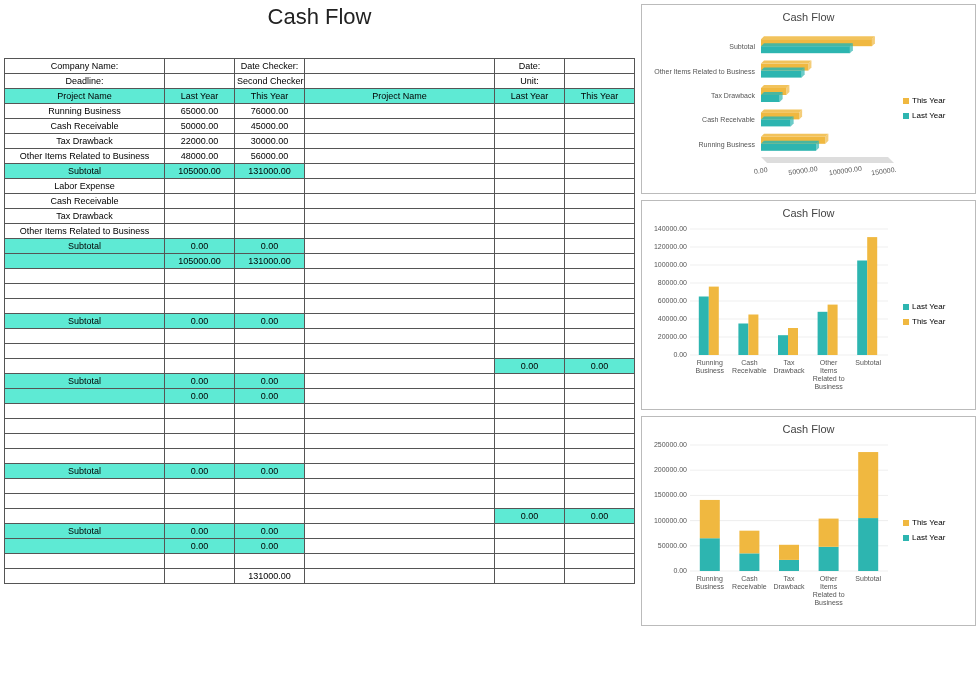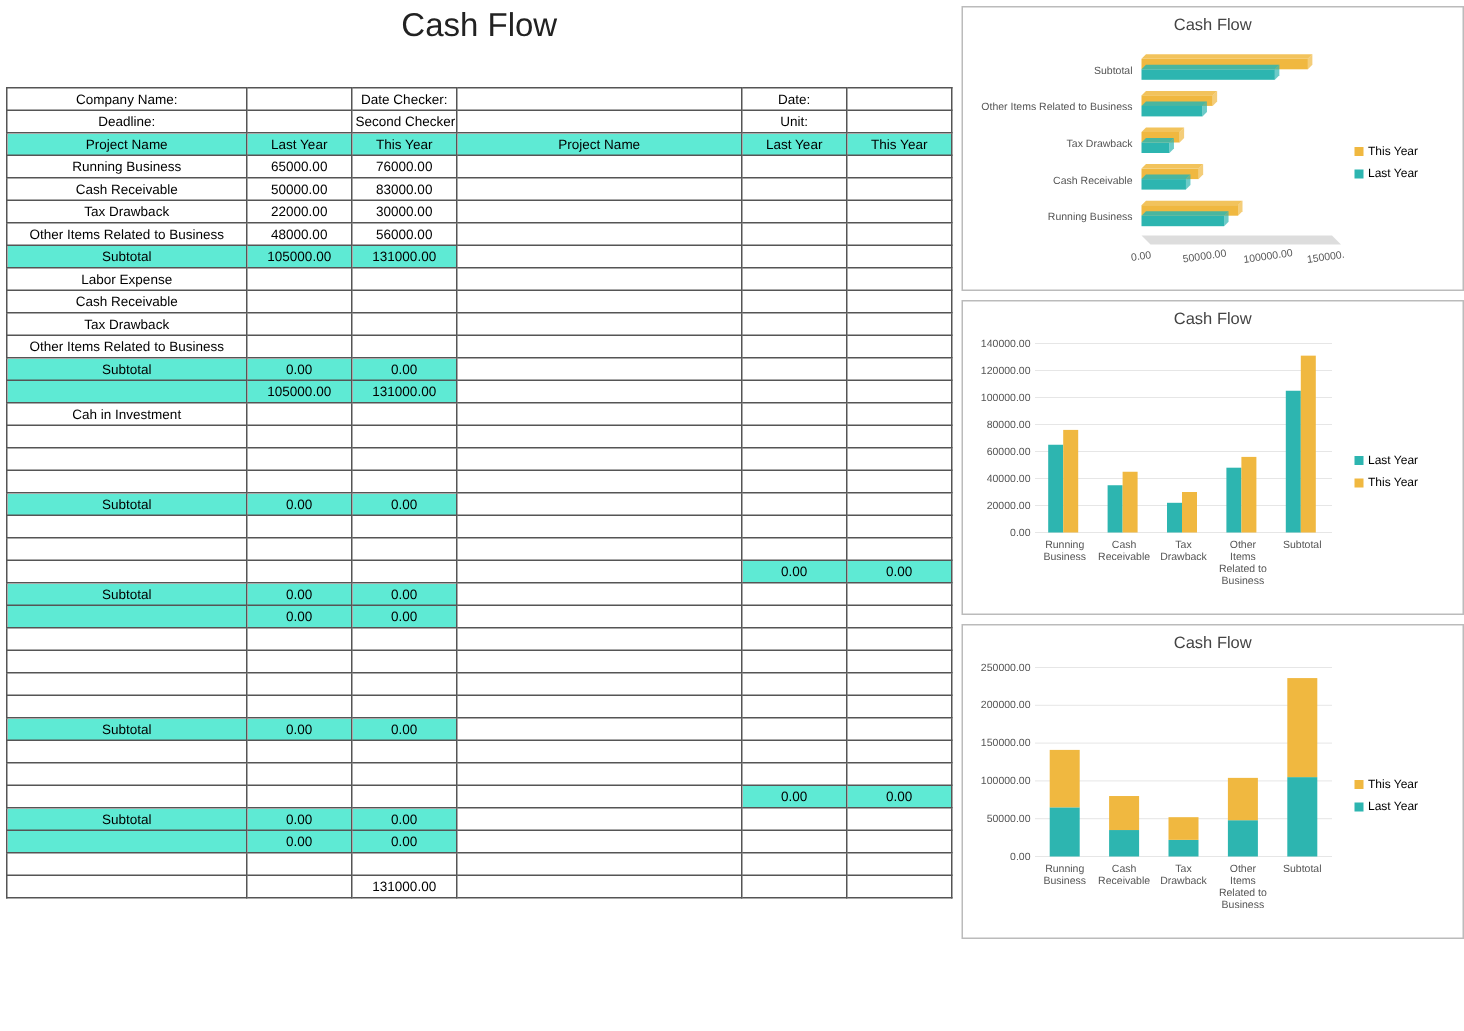--- a/index.html
+++ b/index.html
@@ -121,21 +121,21 @@
             <td>Running Business</td>
             <td>65000.00</td>
             <td>76000.00</td>
             <td></td>
             <td></td>
             <td></td>
           </tr>
         <tr>
             <td>Cash Receivable</td>
             <td>50000.00</td>
-            <td>83000.00</td>
+            <td>45000.00</td>
             <td></td>
             <td></td>
             <td></td>
           </tr>
         <tr>
             <td>Tax Drawback</td>
             <td>22000.00</td>
             <td>30000.00</td>
             <td></td>
             <td></td>
@@ -194,28 +194,20 @@
             <td class="hl">0.00</td>
             <td class="hl">0.00</td>
             <td></td>
             <td></td>
             <td></td>
           </tr>
         <tr>
             <td class="hl"></td>
             <td class="hl">105000.00</td>
             <td class="hl">131000.00</td>
-            <td></td>
-            <td></td>
-            <td></td>
-          </tr>
-        <tr>
-            <td>Cah in Investment</td>
-            <td></td>
-            <td></td>
             <td></td>
             <td></td>
             <td></td>
           </tr>
         <tr>
             <td></td>
             <td></td>
             <td></td>
             <td></td>
             <td></td>

